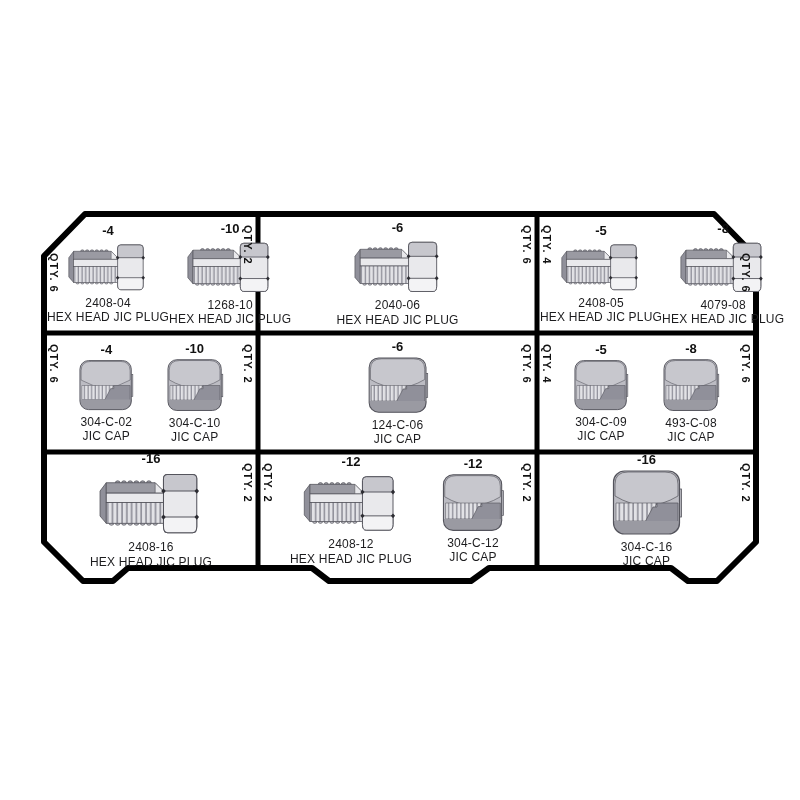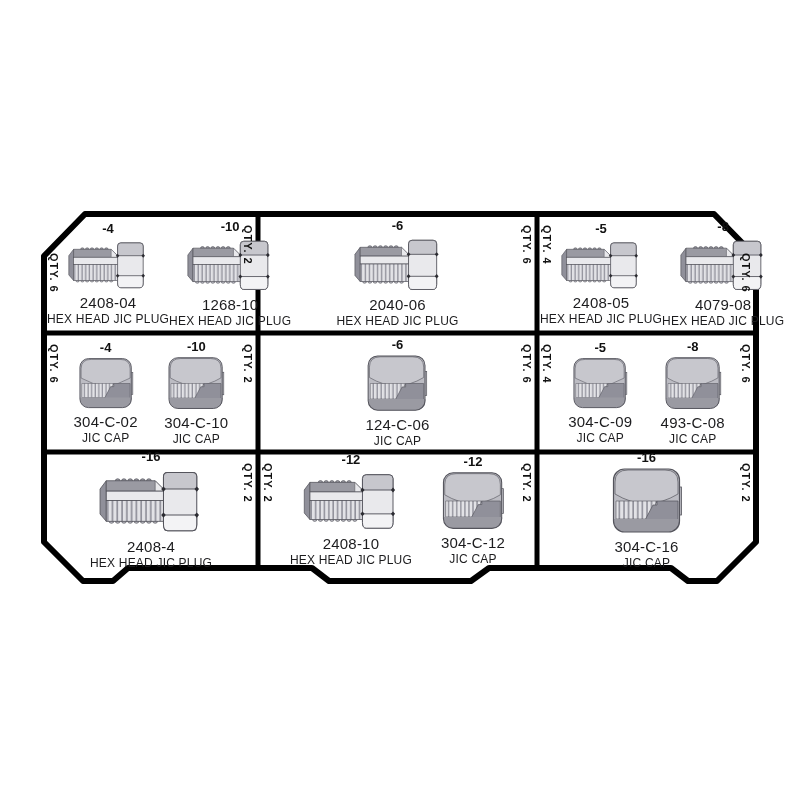--- a/index.html
+++ b/index.html
@@ -9,21 +9,21 @@
   }
   html,body{margin:0;padding:0;background:#ffffff;}
   .page{position:relative;width:800px;height:800px;background:#ffffff;overflow:hidden;
         font-family:"Liberation Sans",sans-serif;color:var(--text);}
   .tray-svg{position:absolute;left:0;top:0;}
   .cell{position:absolute;display:flex;flex-direction:row;align-items:center;
         justify-content:space-evenly;}
   .cell.single{justify-content:center;}
   .item{display:flex;flex-direction:column;align-items:center;}
   .size{font-size:13px;font-weight:bold;margin-bottom:2px;color:#111;}
-  .cap1{font-size:15px;margin-top:3px;line-height:1.2;letter-spacing:0.2px;}
+  .cap1{font-size:12px;margin-top:3px;line-height:1.2;letter-spacing:0.2px;}
   .cap2{font-size:12px;line-height:1.2;letter-spacing:0.2px;white-space:nowrap;}
   .qty{position:absolute;writing-mode:vertical-rl;font-size:11px;font-weight:bold;
        letter-spacing:1px;color:#111;top:8px;}
   .qty.v-left{left:1px;}
   .qty.v-right{right:1px;}
   .qty.mid{top:36px;}
   .part-img{display:block;}
   .hidden-defs{position:absolute;width:0;height:0;overflow:hidden;}
 </style>
 </head>
@@ -203,34 +203,34 @@
     </div>
   </div>
 
   <div class="cell single" style="left:47px;top:455px;width:208px;height:110px">
     <div class="qty v-right">QTY. 2</div>
     <div class="item">
       <div class="size">-16</div>
       <svg class="part-img" width="104" height="69" viewBox="0 0 100 66">
           <use href="#sym-plug"></use>
         </svg>
-      <div class="cap1">2408-4</div>
+      <div class="cap1">2408-16</div>
       <div class="cap2">HEX HEAD JIC PLUG</div>
     </div>
   </div>
 
   <div class="cell" style="left:261px;top:455px;width:273px;height:110px">
     <div class="qty v-left">QTY. 2</div>
     <div class="qty v-right">QTY. 2</div>
     <div class="item">
       <div class="size">-12</div>
       <svg class="part-img" width="96" height="63" viewBox="0 0 100 66">
           <use href="#sym-plug"></use>
         </svg>
-      <div class="cap1">2408-10</div>
+      <div class="cap1">2408-12</div>
       <div class="cap2">HEX HEAD JIC PLUG</div>
     </div>
     <div class="item">
       <div class="size">-12</div>
       <svg class="part-img" width="64" height="60" viewBox="0 0 72 68">
           <use href="#sym-cap"></use>
         </svg>
       <div class="cap1">304-C-12</div>
       <div class="cap2">JIC CAP</div>
     </div>

